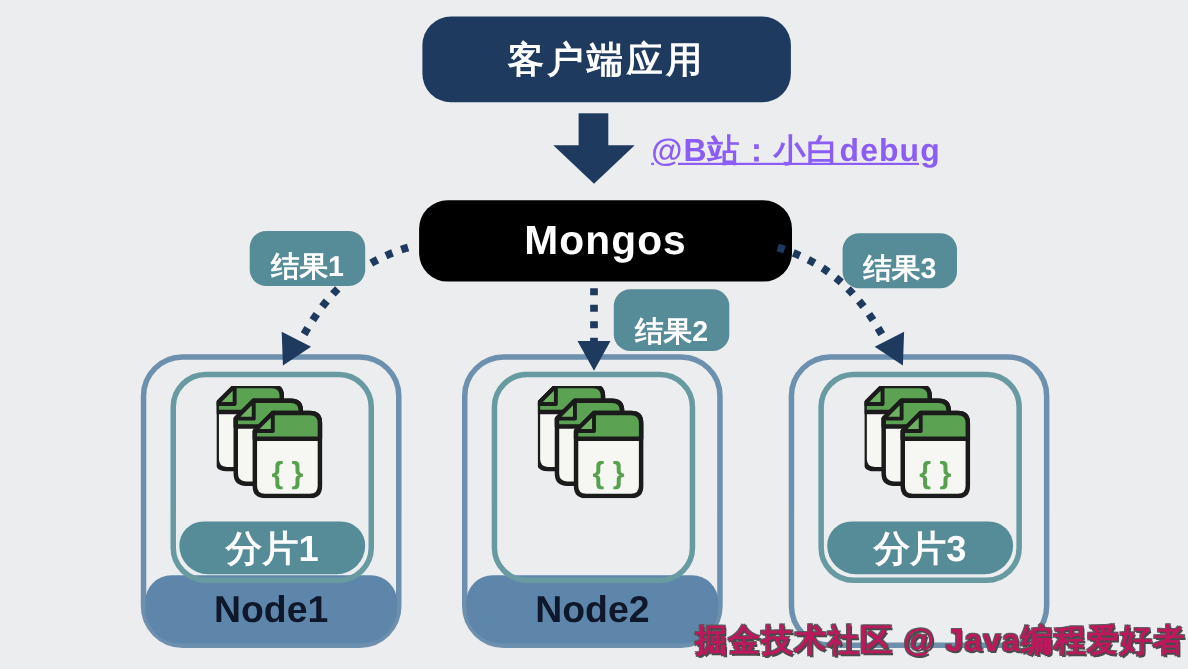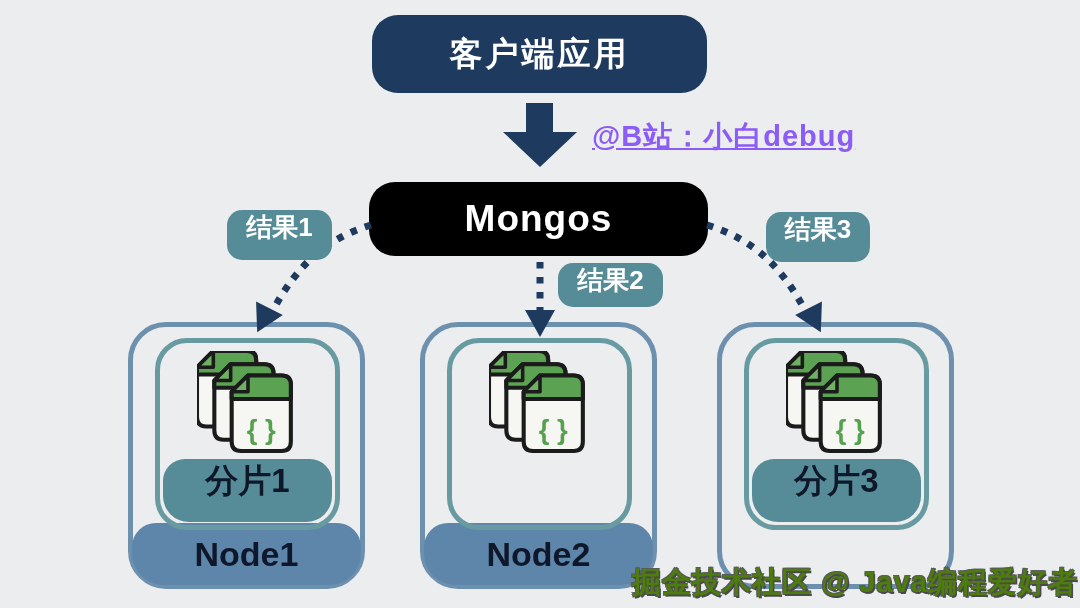--- a/index.html
+++ b/index.html
@@ -3,41 +3,41 @@
 <meta charset="utf-8">
 <style>
   html,body { margin:0; padding:0; }
   body { font-family:"Liberation Sans", sans-serif; background:#ebedef; }
   .stage {
     position:relative; width:1080px; height:608px; overflow:hidden;
     background:#ebedef; font-family:"Liberation Sans", sans-serif;
   }
   .box {
     position:absolute; display:flex; align-items:center; justify-content:center;
-    color:#ffffff; font-weight:bold; text-align:center;
+    color:#ffffff; font-weight:bold; text-align:center;margin-left:12px;
   }
   .client-box {
     left:372px; top:15px; width:335px; height:78px;
     background:#1e3a5e; border-radius:26px; font-size:33px; letter-spacing:3px;
   }
   .byline {
     position:absolute; left:592px; top:117px; font-size:29px; font-weight:bold;
     color:#8b5cf6; letter-spacing:1px; white-space:nowrap;text-decoration:underline;
   }
   .mongos-box {
     left:369px; top:182px; width:339px; height:74px;
     background:#000000; border-radius:26px; font-size:37px; letter-spacing:1px;
   }
   .result-label {
     position:absolute; background:#568c97; border-radius:15px;
-    display:flex; align-items:flex-start; justify-content:center;
+    display:flex; align-items:flex-end; justify-content:center;
     color:#fff; font-weight:bold; font-size:26px; z-index:6;
   }
   .result-1 { left:227px; top:210px; width:105px; height:50px; }
-  .result-2 { left:558px; top:263px; width:105px; height:44px; }
+  .result-2 { left:558px; top:263px; width:105px; height:56px; }
   .result-3 { left:766px; top:212px; width:104px; height:50px; }
   .node {
     position:absolute; top:322px; width:237px; height:267px; z-index:3;
   }
   .node-1 { left:128px; }
   .node-2 { left:420px; }
   .node-3 { left:717px; }
   .node-outer {
     position:absolute; inset:0; border:5px solid #6c90ae; border-radius:38px;
   }
@@ -45,35 +45,35 @@
     position:absolute; left:4px; right:4px; bottom:4px; height:62px;
     background:#5d86aa; border-radius:24px 24px 32px 32px;
     display:flex; align-items:center; justify-content:center;
     color:#0f172a; font-weight:bold; font-size:34px;
   }
   .node-inner {
     position:absolute; left:27px; right:25px; top:16px; height:182px;
     border:5px solid #689aa2; border-radius:32px;
   }
   .shard-bar {
-    position:absolute; left:3px; right:3px; bottom:3px; height:63px;
+    position:absolute; left:3px; right:3px; bottom:3px; height:48px;
     background:#568c97; border-radius:22px 22px 26px 26px;
-    display:flex; align-items:flex-start; justify-content:center;
-    color:#0f172a; font-weight:bold; font-size:33px;
+    display:flex; align-items:flex-end; justify-content:center;
+    color:#ffffff; font-weight:bold; font-size:33px;
   }
   .docs-icon {
     position:absolute; top:8px; left:50%; transform:translateX(-50%);
   }
   svg.connectors {
     position:absolute; left:0; top:0; width:1080px; height:608px;
     z-index:5; pointer-events:none;
   }
   .watermark {
     position:absolute; right:2px; top:563px; z-index:9;
-    font-size:29px; font-weight:bold; color:#4d7c0f; white-space:nowrap;
+    font-size:29px; font-weight:bold; color:#be185d; white-space:nowrap;
     text-shadow: 1.5px 1.5px 0 #4a4a4a, -1px -1px 0 #5a5a5a,
                  1px -1px 0 #5a5a5a, -1px 1px 0 #5a5a5a;
     letter-spacing:1px;
   }
   .hidden-defs { position:absolute; width:0; height:0; overflow:hidden; }
 </style>
 </head>
 <body>
 
 <svg class="hidden-defs" aria-hidden="true">

